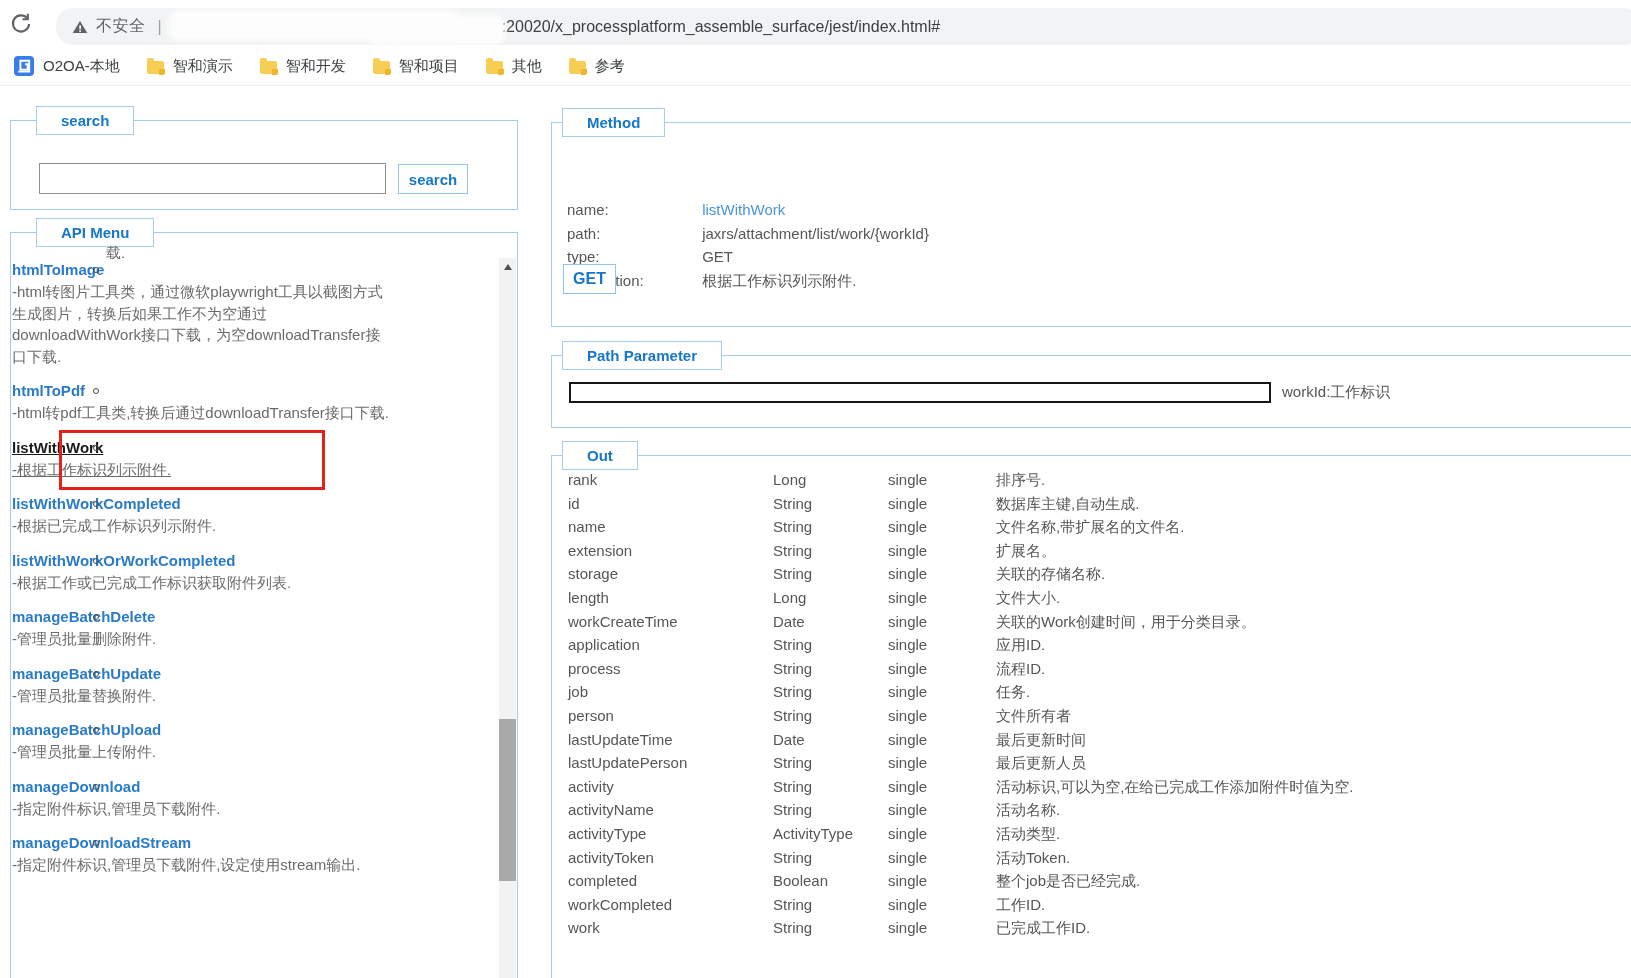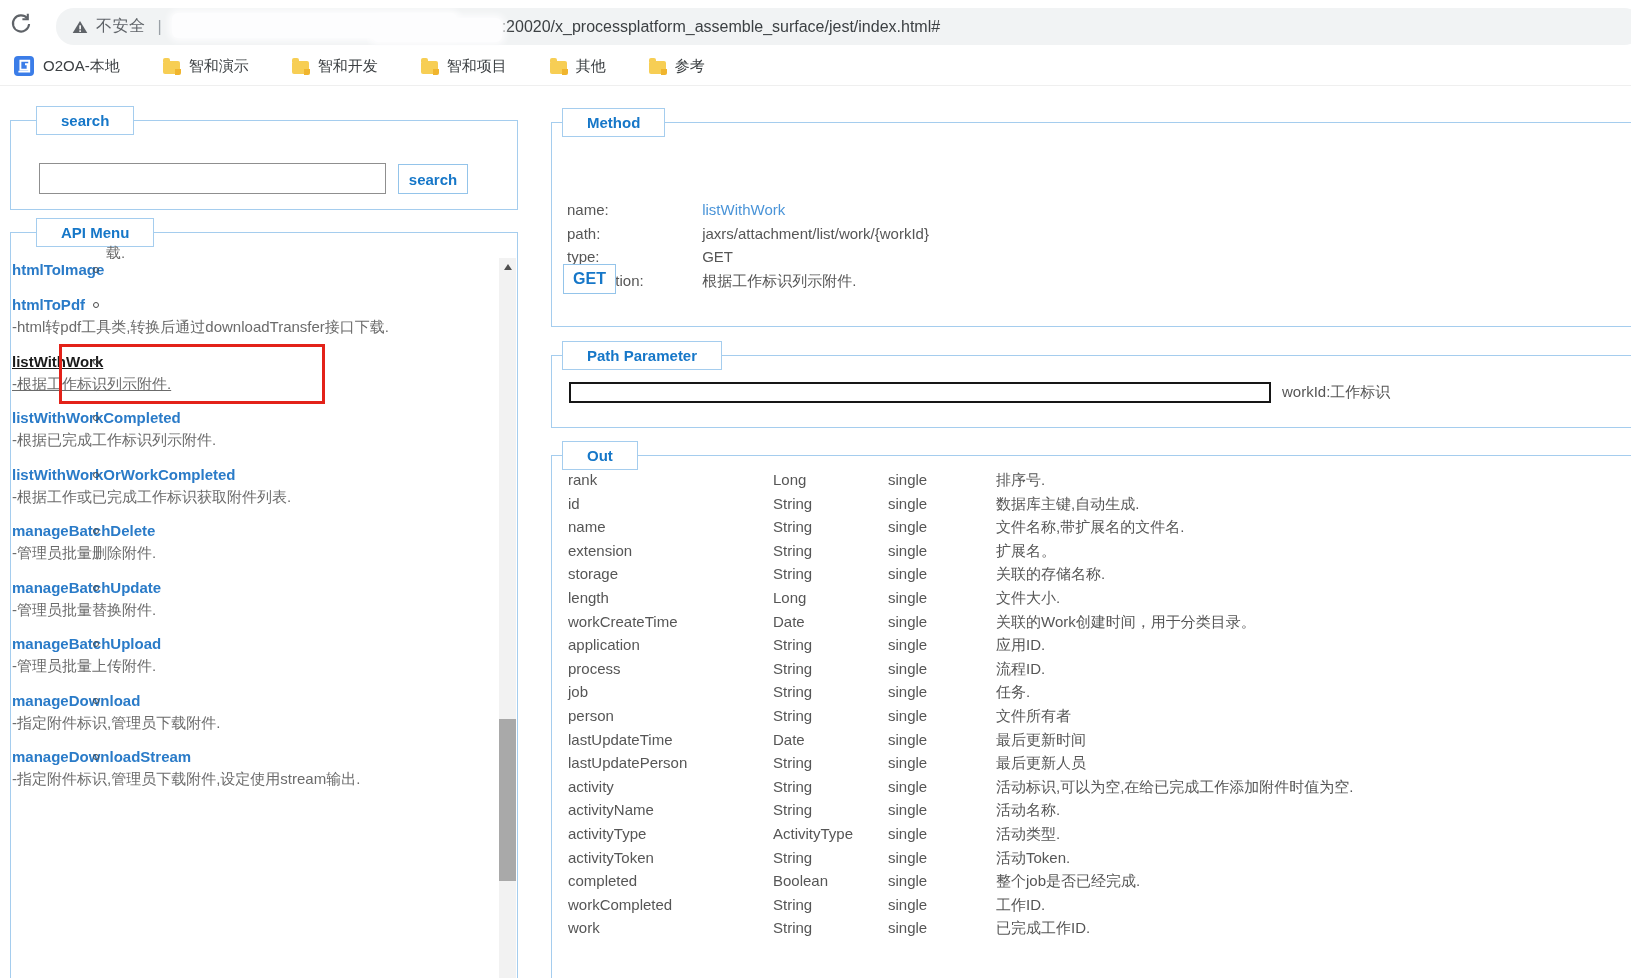--- a/index.html
+++ b/index.html
@@ -15,21 +15,21 @@
   .notsecure { font-size:16px; color:#5f6368; letter-spacing:.5px; }
   .url-sep { color:#9aa0a6; margin:0 10px 0 12px; font-size:16px; }
   .url-redacted { position:relative; width:330px; height:31px; flex:0 0 auto; }
   .blur-patch { position:absolute; background:#fdfdfe; border-radius:6px; box-shadow:0 0 6px 3px #fdfdfe; }
   .blur-a { left:0; top:2px; width:285px; height:25px; }
   .blur-b { left:200px; top:7px; width:130px; height:24px; }
   .url-text { font-size:16px; color:#3c4043; white-space:nowrap; }
 
   
   .bookmarks { position:absolute; left:0; top:47px; width:1631px; height:39px; background:#fff;
-               display:flex; align-items:center; padding-left:14px; border-bottom:1px solid #efefef;gap:16px; }
+               display:flex; align-items:center; padding-left:14px; border-bottom:1px solid #efefef; }
   .bm-item { display:flex; align-items:center; margin-right:27px; cursor:pointer; }
   .bm-item .bm-label { font-size:15px; color:#3c4043; margin-left:9px; }
   .folder-icon { width:17px; height:13px; background:#f7ce54; border-radius:2px; position:relative; margin-top:2px; }
   .folder-icon::before { content:""; position:absolute; top:-3px; left:0; width:7px; height:4px;
                          background:#f7ce54; border-radius:2px 2px 0 0; }
   .folder-icon::after { content:""; position:absolute; right:-1px; bottom:-1px; width:6px; height:6px;
                         background:#f0b52e; border-radius:0 0 2px 0; }
   .logo-icon { width:20px; height:20px; display:none; }
   .bm-item.logo .logo-icon { display:block; }
 
@@ -169,20 +169,21 @@
 <div class="fs" id="fs-menu">
   <div class="fs-legend l25">API Menu</div>
   <div class="menu-viewport">
     <div class="clipped-line">
       <span>载.</span>
     </div>
 
       <div class="menu-item">
         <span class="bullet"></span>
         <a class="title">htmlToImage</a>
+        <div class="desc">-html转图片工具类，通过微软playwright工具以截图方式生成图片，转换后如果工作不为空通过downloadWithWork接口下载，为空downloadTransfer接口下载.</div>
       </div>
 
       <div class="menu-item">
         <span class="bullet"></span>
         <a class="title">htmlToPdf</a>
         <div class="desc">-html转pdf工具类,转换后通过downloadTransfer接口下载.</div>
       </div>
 
 
       <div class="menu-item selected">

